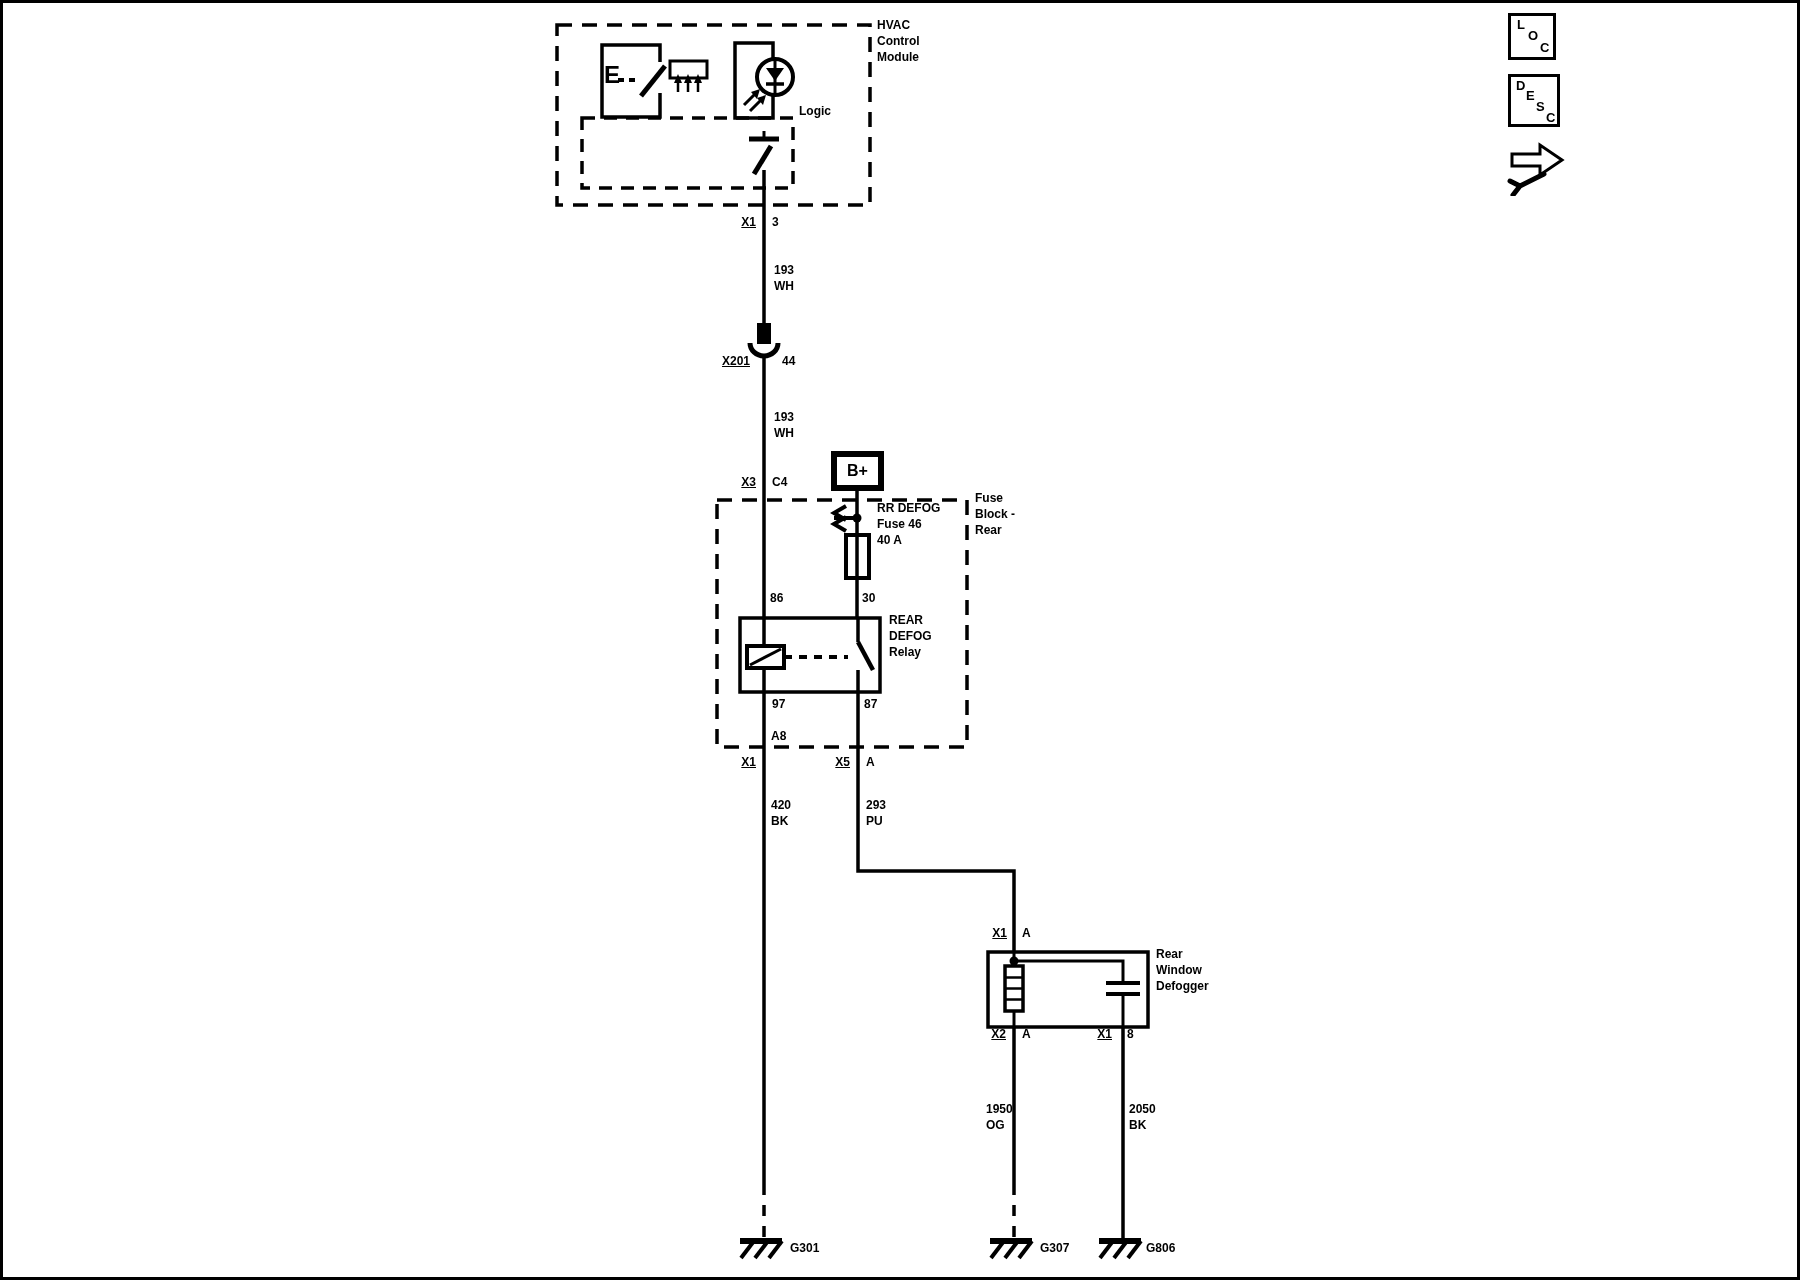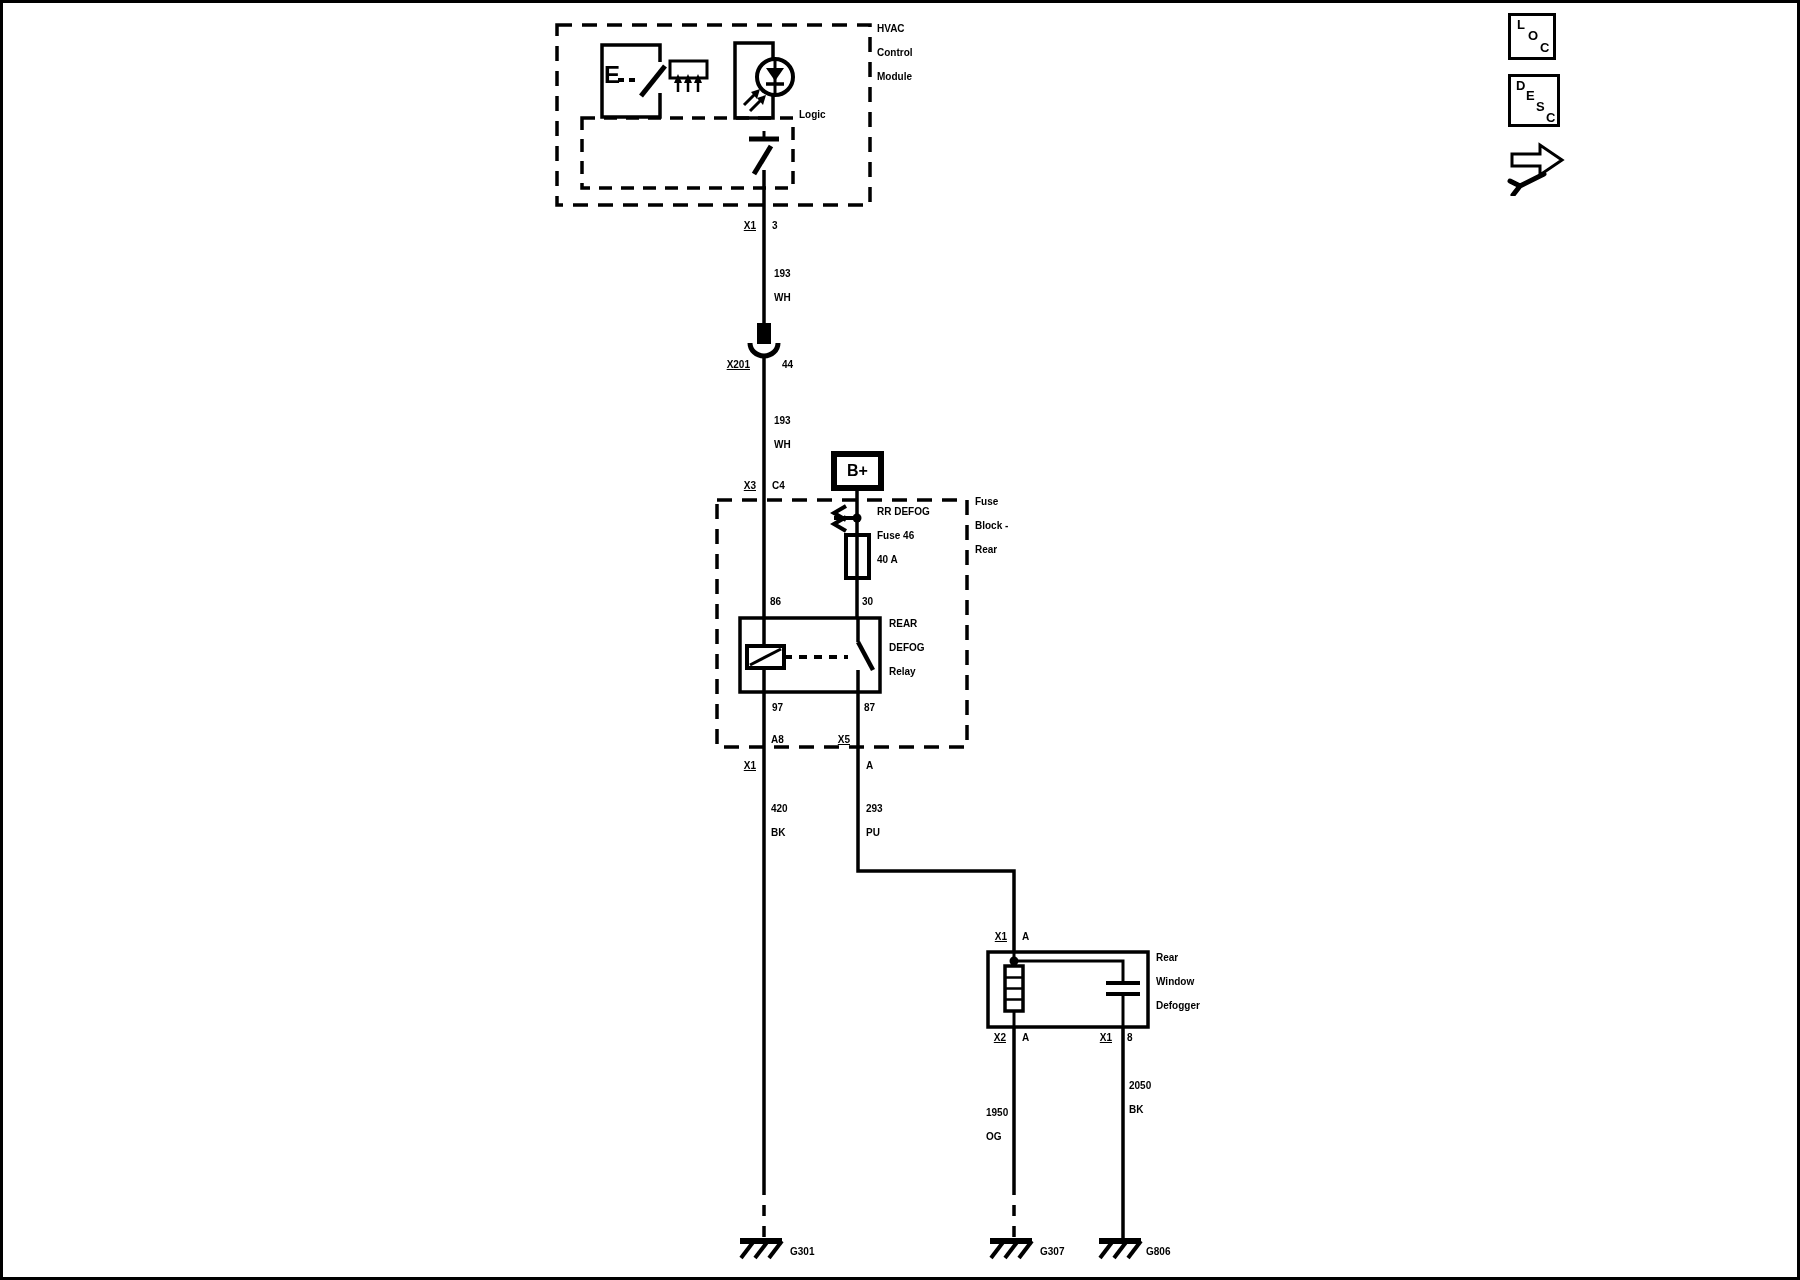--- a/index.html
+++ b/index.html
@@ -10,22 +10,22 @@
     font-family:"Liberation Sans",sans-serif;
     overflow:hidden;
   }
   #diagram-svg{position:absolute;left:0;top:0;}
   .st{stroke:#000;fill:none;stroke-linecap:butt;}
   .fl{fill:#000;stroke:none;}
   .lbl{
     position:absolute;
     color:#000;
     font-weight:bold;
-    font-size:10px;
-    line-height:24px;
+    font-size:12px;
+    line-height:16px;
     white-space:pre-line;
     letter-spacing:0px;
   }
   .ra{transform:translateX(-100%);text-decoration:underline;}
   .bplus-box{
     position:absolute;
     left:831px;top:451px;width:53px;height:40px;
     box-sizing:border-box;
     border:6px solid #000;
     display:flex;align-items:center;justify-content:center;
@@ -210,21 +210,21 @@
   <div class="lbl" style="left:770px;top:590px">86</div>
   <div class="lbl" style="left:862px;top:590px">30</div>
   <div class="lbl" style="left:889px;top:612px">REAR
 DEFOG
 Relay</div>
   <div class="lbl" style="left:772px;top:696px">97</div>
   <div class="lbl" style="left:864px;top:696px">87</div>
 
   <div class="lbl ra" style="left:756px;top:754px">X1</div>
   <div class="lbl" style="left:771px;top:728px">A8</div>
-  <div class="lbl ra" style="left:850px;top:728px">X5</div>
+  <div class="lbl ra" style="left:850px;top:754px">X5</div>
   <div class="lbl" style="left:866px;top:754px">A</div>
 
   <div class="lbl" style="left:771px;top:797px">420
 BK</div>
   <div class="lbl" style="left:866px;top:797px">293
 PU</div>
 
   <div class="lbl ra" style="left:1007px;top:925px">X1</div>
   <div class="lbl" style="left:1022px;top:925px">A</div>
 
@@ -232,21 +232,21 @@
 Window
 Defogger</div>
 
   <div class="lbl ra" style="left:1006px;top:1026px">X2</div>
   <div class="lbl" style="left:1022px;top:1026px">A</div>
   <div class="lbl ra" style="left:1112px;top:1026px">X1</div>
   <div class="lbl" style="left:1127px;top:1026px">8</div>
 
   <div class="lbl" style="left:986px;top:1101px">1950
 OG</div>
-  <div class="lbl" style="left:1129px;top:1074px">2050
+  <div class="lbl" style="left:1129px;top:1101px">2050
 BK</div>
 
   <div class="lbl" style="left:790px;top:1240px">G301</div>
   <div class="lbl" style="left:1040px;top:1240px">G307</div>
   <div class="lbl" style="left:1146px;top:1240px">G806</div>
 
   <div class="icon-box" style="left:1508px;top:13px;width:48px;height:47px">
     <span style="left:6px;top:2px">L</span>
     <span style="left:17px;top:13px">O</span>
     <span style="left:29px;top:25px">C</span>

